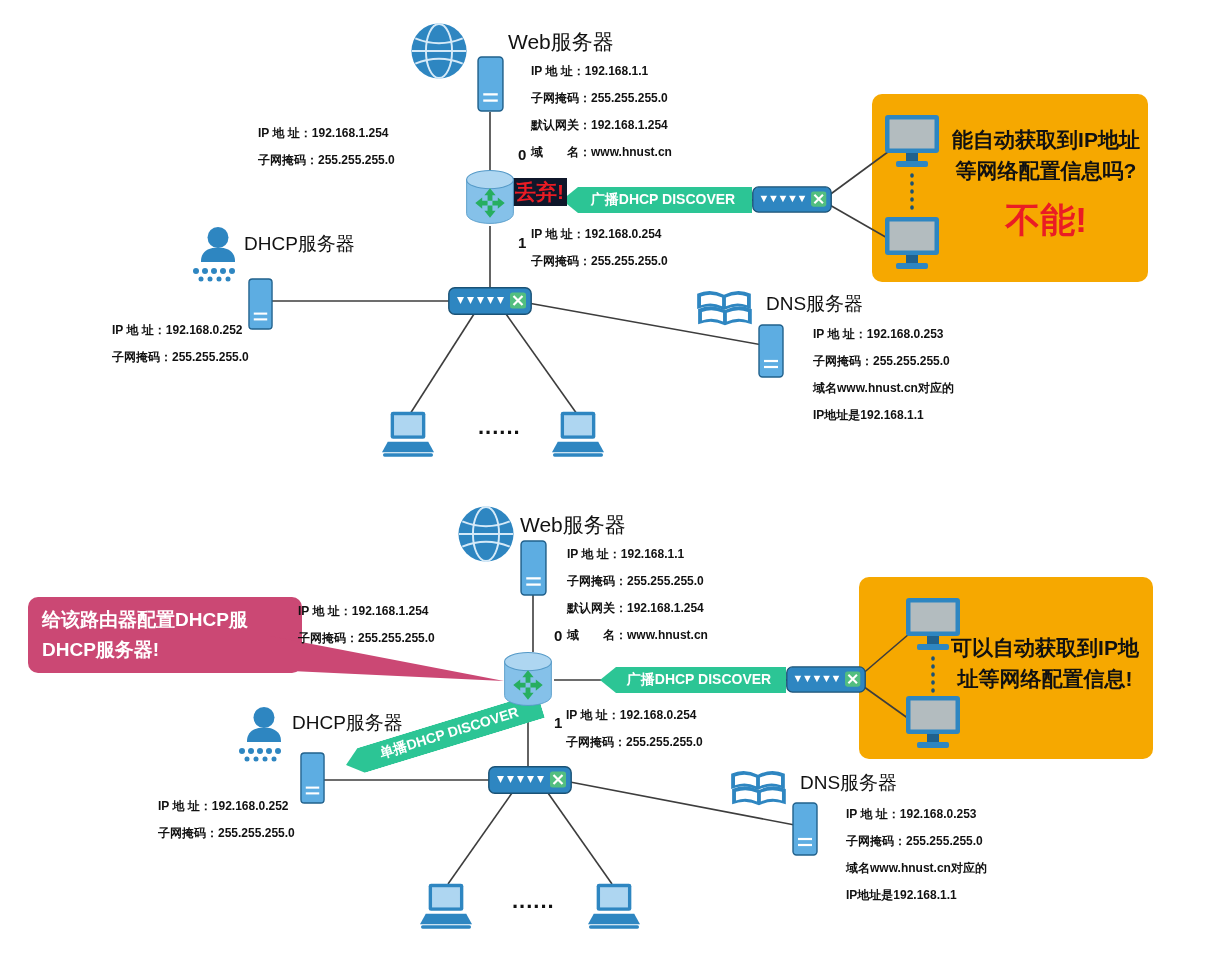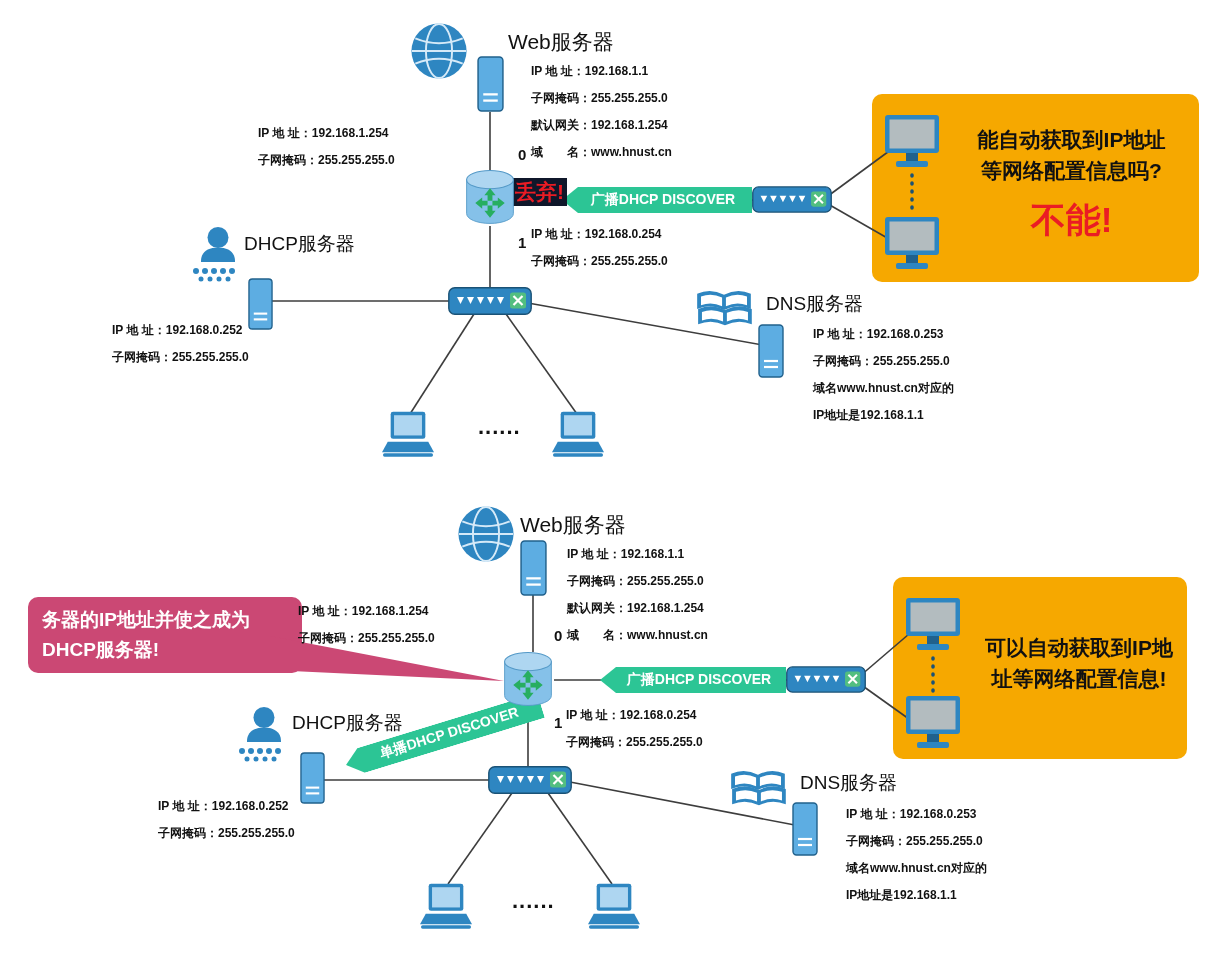--- a/index.html
+++ b/index.html
@@ -99,37 +99,37 @@
       <rect x="1" y="1" width="54" height="38" rx="3" fill="#2e86c1"></rect>
       <rect x="5.5" y="5.5" width="45" height="29" fill="#b3bcbf"></rect>
       <rect x="22" y="39" width="12" height="8" fill="#21618c"></rect>
       <rect x="12" y="47" width="32" height="6" rx="2" fill="#2e86c1"></rect>
     </symbol>
   </defs>
 </svg>
 
 <div id="canvas">
 
-  <div class="abs callout" style="left:872px;top:94px;width:327px;height:188px">
+  <div class="abs callout" style="left:872px;top:94px;width:276px;height:188px">
     <div class="callout-inner" style="margin-left:72px;padding-top:30px">
       <div>能自动获取到IP地址</div>
       <div>等网络配置信息吗?</div>
       <div class="answer">不能!</div>
     </div>
   </div>
 
-  <div class="abs callout" style="left:893px;top:577px;width:294px;height:182px">
+  <div class="abs callout" style="left:859px;top:577px;width:294px;height:182px">
     <div class="callout-inner" style="margin-left:78px;padding-top:55px">
       <div>可以自动获取到IP地</div>
       <div>址等网络配置信息!</div>
     </div>
   </div>
 
   <div class="abs bubble" style="left:28px;top:597px;width:246px;">
-    <div>务器的IP地址并使之成为</div>
+    <div>给该路由器配置DHCP服</div>
     <div>DHCP服务器!</div>
   </div>
 
   <svg class="abs" style="left:0;top:0" width="1226" height="964">
     <g stroke="#3d3d3d" stroke-width="1.6" fill="none">
 
       <line x1="490" y1="112" x2="490" y2="170"></line>
       <line x1="490" y1="226" x2="490" y2="289"></line>
       <line x1="272" y1="301" x2="452" y2="301"></line>
       <line x1="528" y1="303" x2="768" y2="346"></line>

